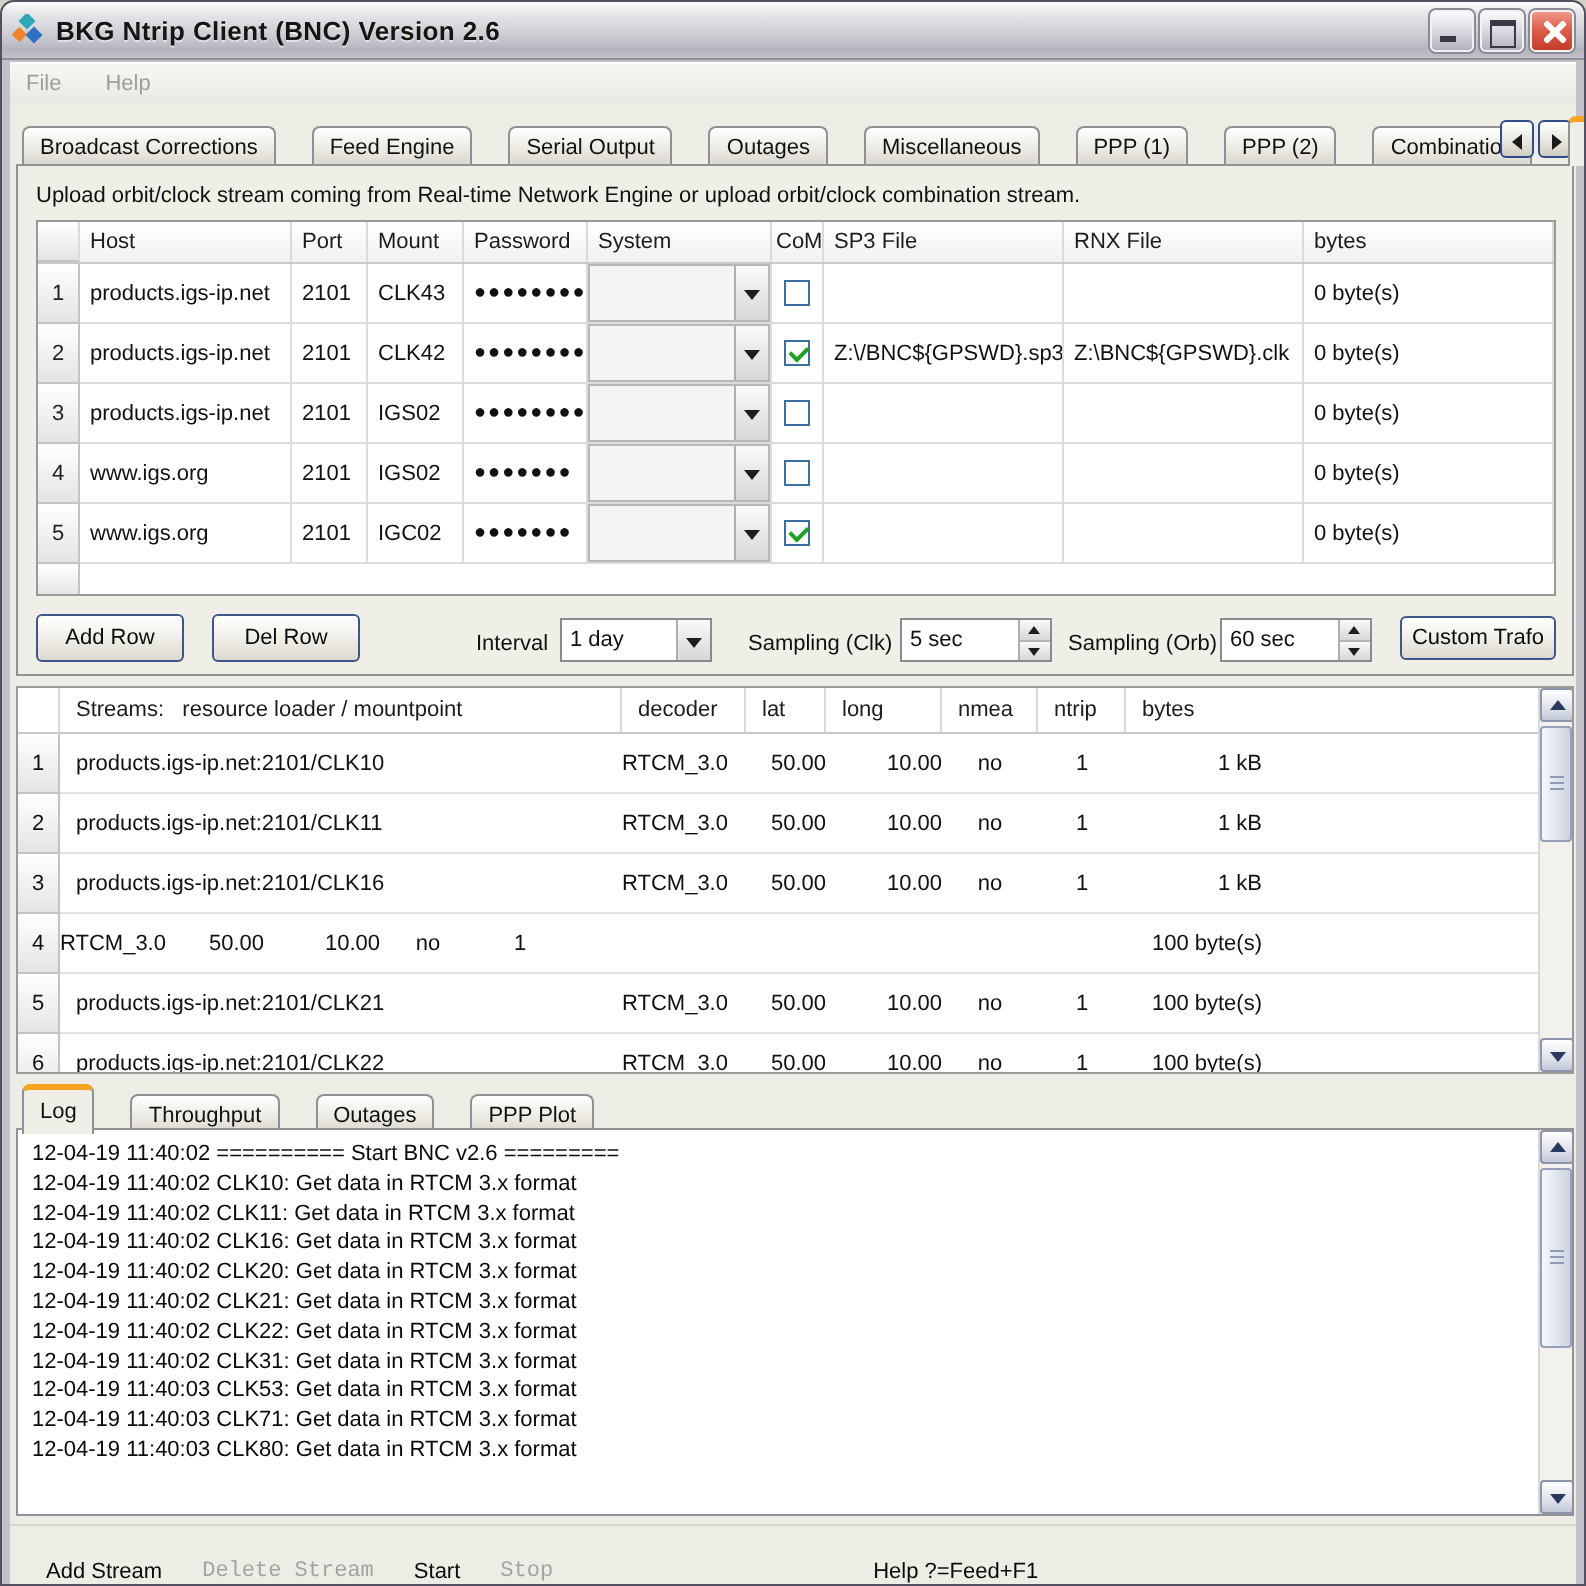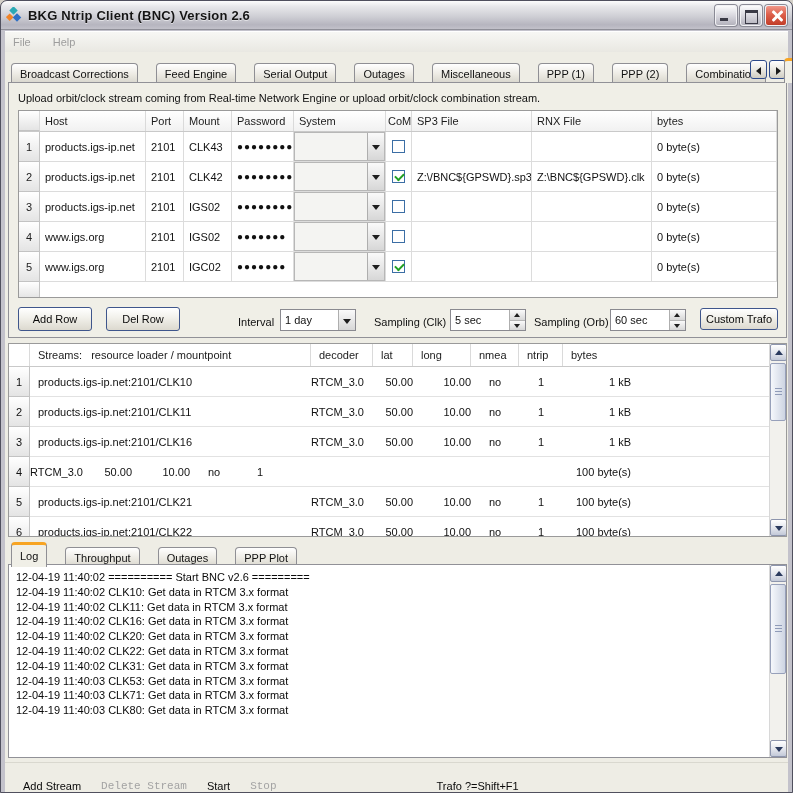--- a/index.html
+++ b/index.html
@@ -419,35 +419,36 @@
       <span class="tab">PPP Plot</span>
     </div>
 
     <div class="logpanel">
       <div class="loglines">
         <div class="logline">12-04-19 11:40:02 ========== Start BNC v2.6 =========</div>
         <div class="logline">12-04-19 11:40:02 CLK10: Get data in RTCM 3.x format</div>
         <div class="logline">12-04-19 11:40:02 CLK11: Get data in RTCM 3.x format</div>
         <div class="logline">12-04-19 11:40:02 CLK16: Get data in RTCM 3.x format</div>
         <div class="logline">12-04-19 11:40:02 CLK20: Get data in RTCM 3.x format</div>
+        <div class="logline">12-04-19 11:40:02 CLK21: Get data in RTCM 3.x format</div>
         <div class="logline">12-04-19 11:40:02 CLK22: Get data in RTCM 3.x format</div>
         <div class="logline">12-04-19 11:40:02 CLK31: Get data in RTCM 3.x format</div>
         <div class="logline">12-04-19 11:40:03 CLK53: Get data in RTCM 3.x format</div>
         <div class="logline">12-04-19 11:40:03 CLK71: Get data in RTCM 3.x format</div>
         <div class="logline">12-04-19 11:40:03 CLK80: Get data in RTCM 3.x format</div>
       </div>
       <div class="vscroll">
         <span class="sc-btn sc-up"></span>
         <span class="sc-thumb" style="top:19px; height:90px;"></span>
         <span class="sc-btn sc-dn"></span>
       </div>
     </div>
 
     <div class="bottombar">
       <span class="bb-item">Add Stream</span>
       <span class="bb-item disabled">Delete Stream</span>
       <span class="bb-item">Start</span>
       <span class="bb-item disabled">Stop</span>
-      <span class="bb-help">Trafo ?=Shift+F1</span>
+      <span class="bb-help">Help ?=Feed+F1</span>
     </div>
 
   </div>
 </div>
 
 </body></html>

